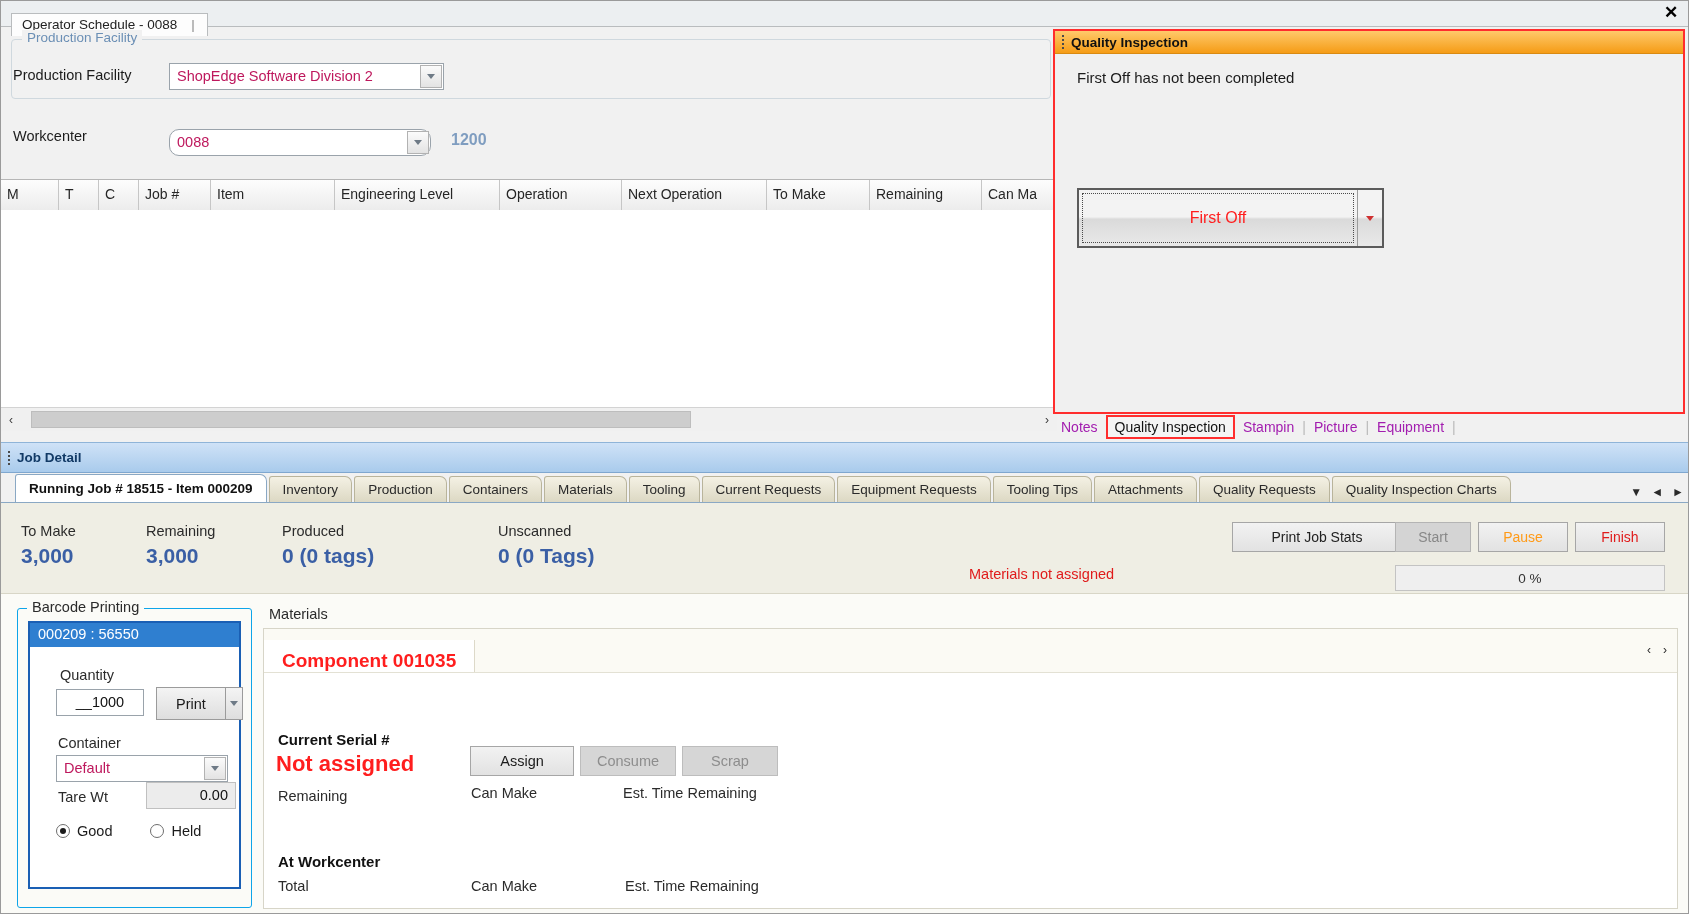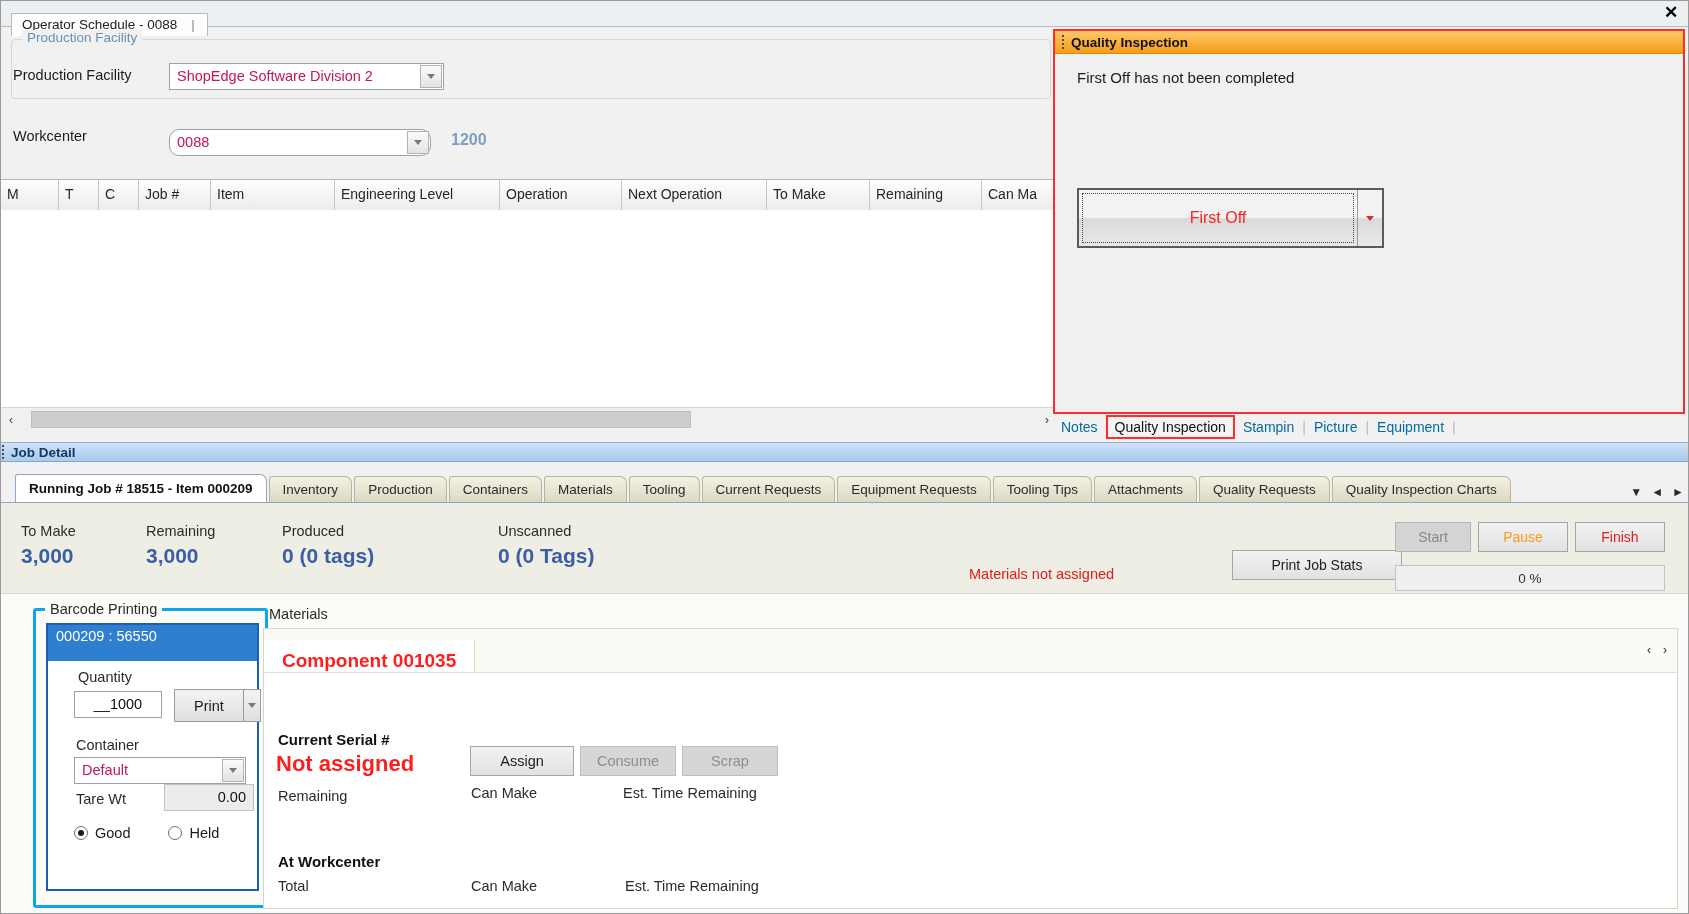--- a/index.html
+++ b/index.html
@@ -165,33 +165,33 @@
     width:24px;
     background:linear-gradient(#f3f3f3 0%,#f3f3f3 48%,#dadada 52%,#e9e9e9 100%);
     display:flex; align-items:center; justify-content:center;
   }
   .split-arrow .chev{ border-top-color:#cf3030; }
 
   .qi-tabs {
     position:absolute; left:1052px; top:412px; width:640px; height:27px;
     display:flex; align-items:center; z-index:31;
   }
-  .qi-tab { font-size:14px; color:#0369a1; padding:3px 8px; }
+  .qi-tab { font-size:14px; color:#a21caf; padding:3px 8px; }
   .qi-tab.sel {
     color:#111; background:#f4f4f4;
     border:2px solid #ff2d2d; padding:2px 7px; font-weight:normal;
   }
   .qi-tab-sep { color:#b9b9b9; }
 
   
   .jobdetail-bar {
-    position:absolute; left:0; top:441px; right:0; height:20px;
+    position:absolute; left:0; top:441px; right:0; height:31px;
     background:linear-gradient(#cfe2f7,#a9cbec);
     border-top:1px solid #8fb4d8; border-bottom:1px solid #7fa7cf;
-    display:flex; align-items:center; 
+    display:flex; align-items:center; padding-left:6px;
   }
   .jobdetail-bar .qi-title { color:#123a66; }
 
   
   .jobtabs {
     position:absolute; left:0; top:474px; right:0; height:28px;
     border-bottom:1px solid #8aa8c4;
     display:flex; align-items:flex-end; padding-left:14px;
     background:transparent;
   }
@@ -227,48 +227,48 @@
     font-size:14.5px; color:#e01b1b;
   }
   .btn {
     border:1px solid #a6a6a6;
     background:linear-gradient(#f2f2f2,#e2e2e2);
     font-size:14px; color:#222;
     display:flex; align-items:center; justify-content:center;
     height:30px;
   }
   .btn.dis { background:#d4d4d4; color:#888; border-color:#b4b4b4; }
-  #b-print  { position:absolute; left:1231px; top:521px; width:170px;margin-top:28px; }
+  #b-print  { position:absolute; left:1231px; top:521px; width:170px; }
   #b-start  { position:absolute; left:1394px; top:521px; width:76px; }
   #b-pause  { position:absolute; left:1477px; top:521px; width:90px; color:#ff9a17; }
   #b-finish { position:absolute; left:1574px; top:521px; width:90px; color:#e01b1b; }
   .progress {
     position:absolute; left:1394px; top:564px; width:270px; height:26px;
     background:#efefef; border:1px solid #c3c3c3;
     display:flex; align-items:center; justify-content:center;
     font-size:13.5px; color:#333;
   }
 
   
   .bottom { position:absolute; left:0; top:592px; right:0; bottom:0; background:#fbfbf7; border-top:1px solid #d8d6c7; }
 
   .bc-group {
     position:absolute; left:16px; top:14px; width:235px; height:300px;
-    border:3px solid #0ea5e9; border-radius:3px;margin-left:16px;
+    border:1px solid #0ea5e9; border-radius:3px;
   }
   .bc-legend {
     position:absolute; left:9px; top:-10px; background:#fbfbf7; padding:0 5px;
     font-size:14.5px; color:#2b2b2b;
   }
   .bc-inner {
     position:absolute; left:10px; top:12px; width:213px; height:268px;
     border:2px solid #1a5fb4; background:#fff;
   }
   .bc-title {
-    height:36px; background:#2f7fd0; color:#fff;
+    height:24px; background:#2f7fd0; color:#fff;
     font-size:14.5px; padding:3px 0 0 8px;
   }
   .fld-label { font-size:14.5px; color:#2b2b2b; }
   .txtbox {
     border:1px solid #9aa3ab; background:#fff; height:27px;
     font-size:14.5px; color:#111; padding:4px 7px 0 7px;
   }
   .txtbox.ro { background:#ececec; border-color:#c0c0c0; }
   #bc-qty-label { position:absolute; left:30px; top:44px; }
   #bc-qty { position:absolute; left:26px; top:66px; width:88px; text-align:center; }

